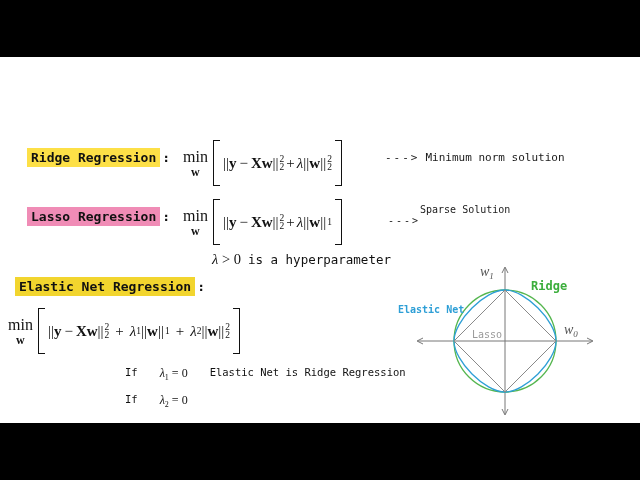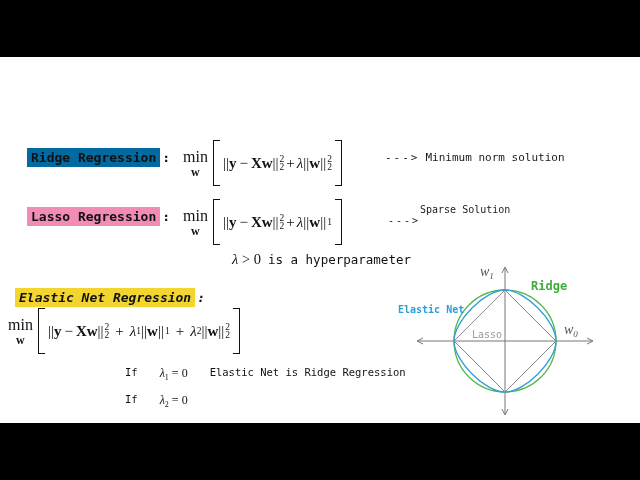--- a/index.html
+++ b/index.html
@@ -7,21 +7,21 @@
          font-family:"DejaVu Sans Mono",monospace;color:#111;}
   .bar{position:absolute;left:0;width:640px;background:#000;}
   .bar-top{top:0;height:57px;}
   .bar-bottom{top:423px;height:57px;}
   .title-band{position:absolute;left:0;top:57px;width:640px;height:58px;background:#ccefa0;
               display:flex;align-items:center;justify-content:center;}
   .title{font-size:19px;font-weight:bold;color:#101010;}
 
   .row-label{position:absolute;display:flex;align-items:center;font-size:13px;font-weight:bold;}
   .hl{padding:2px 4px;}
-  .hl-ridge{background:#0369a1;text-align:right;}
+  .hl-ridge{background:#fde047;text-align:right;}
   .hl-lasso{background:#f08cb6;}
   .hl-elastic{background:#f2d52e;}
   .colon{margin-left:2px;}
 
   .formula{position:absolute;display:flex;align-items:center;height:46px;
            font-family:"Liberation Serif","DejaVu Serif",serif;}
   .minw{display:flex;flex-direction:column;align-items:center;line-height:1;margin-right:5px;}
   .minw .min{font-size:16px;}
   .minw .mw{font-size:12px;font-weight:bold;margin-top:1px;}
   .lbrk{width:6px;height:44px;border:1.5px solid #111;border-right:none;margin-right:3px;}
@@ -36,21 +36,21 @@
   .sublow{font-size:9.5px;vertical-align:-5px;margin-left:1px;}
   .lsub{font-size:9.5px;vertical-align:-4px;}
   .lam{font-style:italic;}
 
   .note{position:absolute;display:flex;align-items:center;font-size:11px;color:#1a1a1a;}
   .dashes{letter-spacing:2px;margin-right:6px;}
   .note-stack{position:absolute;font-size:10px;line-height:14px;color:#1a1a1a;}
   .arrow-alone{position:absolute;font-size:10px;letter-spacing:2px;color:#1a1a1a;}
 
   .hyper{position:absolute;display:flex;align-items:center;}
-  .hyper .hmath{font-family:"Liberation Serif","DejaVu Serif",serif;font-size:14.5px;margin-left:20px;}
+  .hyper .hmath{font-family:"Liberation Serif","DejaVu Serif",serif;font-size:14.5px;}
   .hyper .hlam{font-style:italic;}
   .hyper .htext{font-size:12.5px;margin-left:7px;}
 
   .ifline{position:absolute;display:flex;align-items:flex-start;font-size:10.5px;}
   .ifmath{font-family:"Liberation Serif","DejaVu Serif",serif;font-size:12px;margin:0 22px;}
   .ifmath .lam{font-style:italic;}
   .ifmath .isub{font-size:8px;vertical-align:-3px;}
 
   .diagram{position:absolute;left:396px;top:256px;}
   .dg-label{font-family:"DejaVu Sans Mono",monospace;font-weight:bold;}
@@ -105,21 +105,21 @@
   <span class="arrow-alone" style="left:388px;top:215px;">---&gt;</span>
   <div class="note-stack" style="left:420px;top:203px;">
     <div>Sparse Solution</div>
   </div>
 
   <div class="hyper" style="left:212px;top:251px;">
     <span class="hmath"><span class="hlam">λ</span> <span>&gt; 0</span></span>
     <span class="htext">is a hyperparameter</span>
   </div>
 
-  <div class="row-label" style="left:15px;top:288px;font-style:italic;">
+  <div class="row-label" style="left:15px;top:277px;">
     <span class="hl hl-elastic">Elastic Net Regression</span>
     <span class="colon">:</span>
   </div>
 
   <div class="formula" style="left:8px;top:308px;">
     <span class="minw">
       <span class="min">min</span>
       <span class="mw">w</span>
     </span>
     <span class="lbrk"></span>

